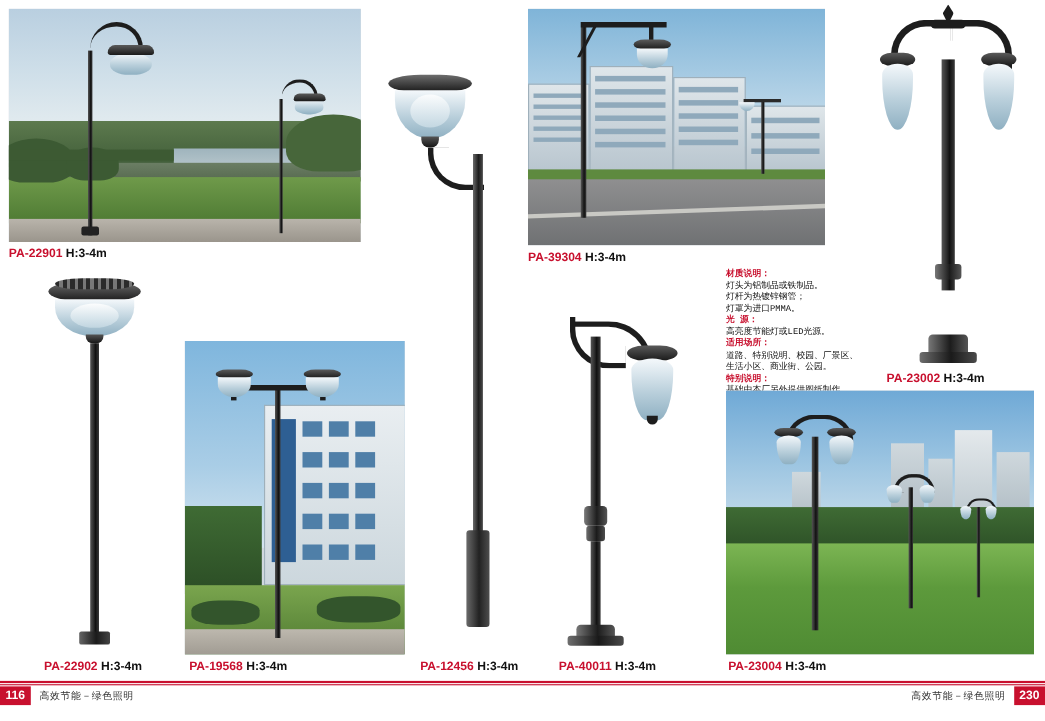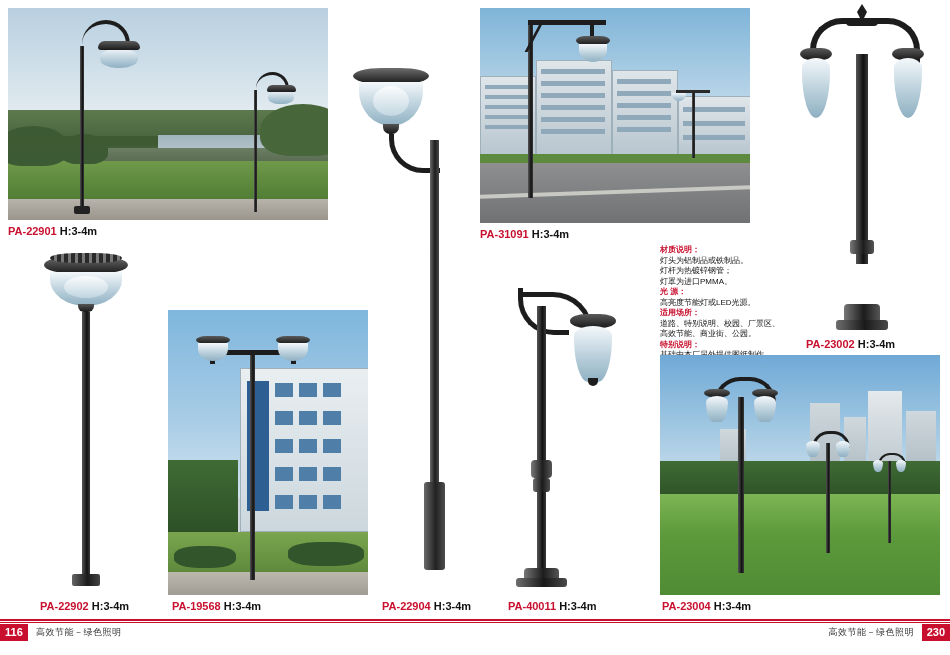--- a/index.html
+++ b/index.html
@@ -25,21 +25,21 @@
            font-weight:bold;padding:2px 5px 3px 5px;line-height:12px;}
   .pagenum.left{left:0;}
   .pagenum.right{right:0;}
   .footer-text{position:absolute;top:626px;font-size:9px;color:#333;letter-spacing:0.5px;}
   .footer-text.left{left:36px;}
   .footer-text.right{right:36px;}
 
   
   .spec{position:absolute;left:660px;top:245px;width:150px;font-size:8px;line-height:10.5px;color:#111;}
   .spec .ttl{color:#c8102e;font-weight:bold;}
-  .spec p{margin:0;padding:0;}
+  .spec p{margin:0;padding:0;font-family:Liberation Mono, monospace;}
 
   
   #ph-22901{left:8px;top:8px;width:320px;height:212px;}
   .sky-a{position:absolute;left:0;top:0;width:100%;height:62%;
          background:linear-gradient(#b9cfe0 0%,#cfdfe9 45%,#dfe9ee 75%,#e8eef0 100%);}
   .treeline-a{position:absolute;left:0;top:48%;width:100%;height:20%;
          background:linear-gradient(#5d7a4e,#3f5c38);}
   .water-a{position:absolute;left:150px;top:60%;width:170px;height:9%;
          background:linear-gradient(#9fb4bd,#b9c8cd);}
   .shore-a{position:absolute;left:0;top:66%;width:100%;height:8%;
@@ -189,21 +189,21 @@
     <div class="bulb-glass" style="left:14px;top:20px;width:64px;height:44px;
          border-radius:0 0 40px 40px/0 0 44px 44px;"></div>
     <div style="position:absolute;left:28px;top:24px;width:36px;height:30px;border-radius:50%;background:linear-gradient(#fff,#cbdde6);opacity:.8;"></div>
     <div style="position:absolute;left:38px;top:62px;width:16px;height:10px;background:linear-gradient(#555,#151515);border-radius:0 0 7px 7px;"></div>
 
     <div style="position:absolute;left:44px;top:72px;width:46px;height:34px;border:5px solid #1d1d1d;border-top:none;border-right:none;border-radius:0 0 0 34px;"></div>
     <div class="pole-l" style="left:85px;top:78px;width:9px;height:430px;"></div>
     <div style="position:absolute;left:79px;top:420px;width:21px;height:88px;background:linear-gradient(90deg,#6a6a6a,#222 55%,#4d4d4d);border-radius:3px;"></div>
   </div>
   <div class="caption" style="left:382px;top:600px;">
-    <span class="code">PA-22904</span>
+    <span class="code">PA-12456</span>
     <span class="h">H:3-4m</span>
   </div>
 
   <div class="photo" id="ph-23001">
     <div class="sky-b"></div>
     <div class="bld" style="left:0px;top:68px;width:54px;height:78px;">
       <div class="win" style="left:4px;top:8px;width:44px;height:4px;"></div>
       <div class="win" style="left:4px;top:18px;width:44px;height:4px;"></div>
       <div class="win" style="left:4px;top:28px;width:44px;height:4px;"></div>
       <div class="win" style="left:4px;top:38px;width:44px;height:4px;"></div>
@@ -239,34 +239,34 @@
     <div style="position:absolute;left:52px;top:16px;width:46px;height:28px;border-left:3px solid #1d1d1d;transform:skewX(-28deg);"></div>
     <div style="position:absolute;left:110px;top:16px;width:4px;height:14px;background:#1d1d1d;"></div>
     <div class="cap" style="left:96px;top:28px;width:34px;height:9px;border-radius:16px/7px;"></div>
     <div class="bulb-glass" style="left:99px;top:36px;width:28px;height:18px;border-radius:0 0 18px 18px/0 0 16px 16px;"></div>
 
     <div class="pole" style="left:212px;top:82px;width:3px;height:68px;"></div>
     <div style="position:absolute;left:196px;top:82px;width:34px;height:3px;background:#2a2a2a;"></div>
     <div class="bulb-glass" style="left:192px;top:85px;width:14px;height:8px;border-radius:0 0 10px 10px;"></div>
   </div>
   <div class="caption" style="left:480px;top:228px;">
-    <span class="code">PA-31091</span>
+    <span class="code">PA-39304</span>
     <span class="h">H:3-4m</span>
   </div>
 
   <div class="spec">
     <p class="ttl">材质说明：</p>
     <p>灯头为铝制品或铁制品。</p>
     <p>灯杆为热镀锌钢管；</p>
     <p>灯罩为进口PMMA。</p>
     <p class="ttl">光  源：</p>
     <p>高亮度节能灯或LED光源。</p>
     <p class="ttl">适用场所：</p>
     <p>道路、特别说明、校园、厂景区、</p>
-    <p>高效节能、商业街、公园。</p>
+    <p>生活小区、商业街、公园。</p>
     <p class="ttl">特别说明：</p>
     <p>基础由本厂另外提供图纸制作。</p>
     <p>安装时必须保证灯杆安全接地。</p>
   </div>
 
   <div style="position:absolute;left:790px;top:4px;width:150px;height:330px;">
 
     <div style="position:absolute;left:67px;top:0px;width:10px;height:18px;background:#1d1d1d;
          clip-path:polygon(50% 0,100% 45%,50% 100%,0 45%);"></div>
 

